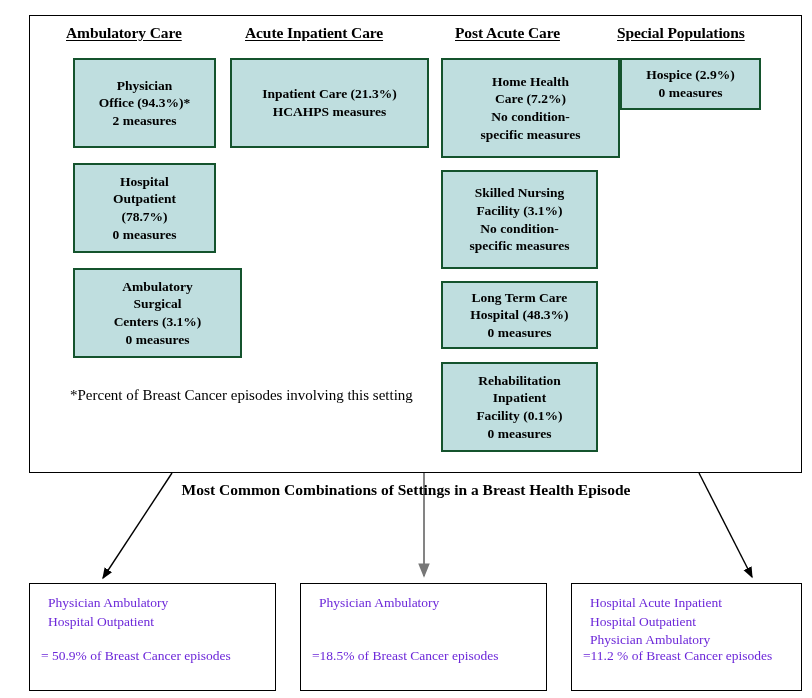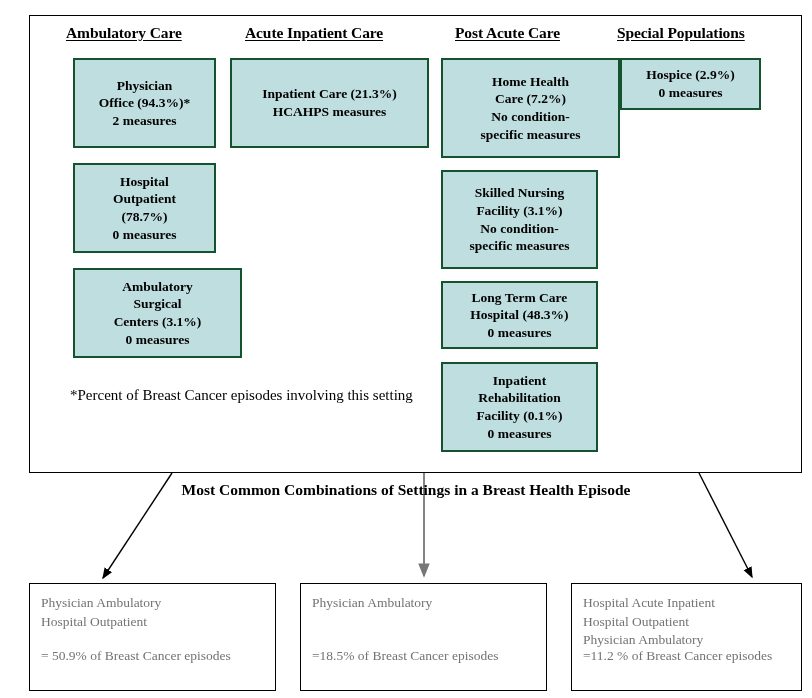--- a/index.html
+++ b/index.html
@@ -96,22 +96,22 @@
 
   
   .combo-box {
     position: absolute;
     border: 1px solid #000000;
     box-sizing: border-box;
     background: #ffffff;
     font-size: 13.5px;
     font-weight: normal;
     line-height: 1.38;
-    padding: 10px 11px 8px 11px;
-    color: #737373;
+    padding: 10px 11px 8px 18px;
+    color: #6d28d9;
     z-index: 3;
   }
   .combo-box .combo-lines { margin: 0; }
   .combo-box .combo-total {
     position: absolute;
     left: 11px;
     bottom: 24px;
   }
 </style>
 </head>
@@ -180,22 +180,22 @@
   <div class="setting-box" style="left:441px; top:281px; width:157px; height:68px;">
     <div class="lines">
       <div>Long Term Care</div>
       <div>Hospital (48.3%)</div>
       <div>0 measures</div>
     </div>
   </div>
 
   <div class="setting-box" style="left:441px; top:362px; width:157px; height:90px;">
     <div class="lines">
+      <div>Rehabilitation</div>
       <div>Inpatient</div>
-      <div>Rehabilitation</div>
       <div>Facility (0.1%)</div>
       <div>0 measures</div>
     </div>
   </div>
 
   <div class="setting-box" style="left:620px; top:58px; width:141px; height:52px;">
     <div class="lines">
       <div>Hospice (2.9%)</div>
       <div>0 measures</div>
     </div>

